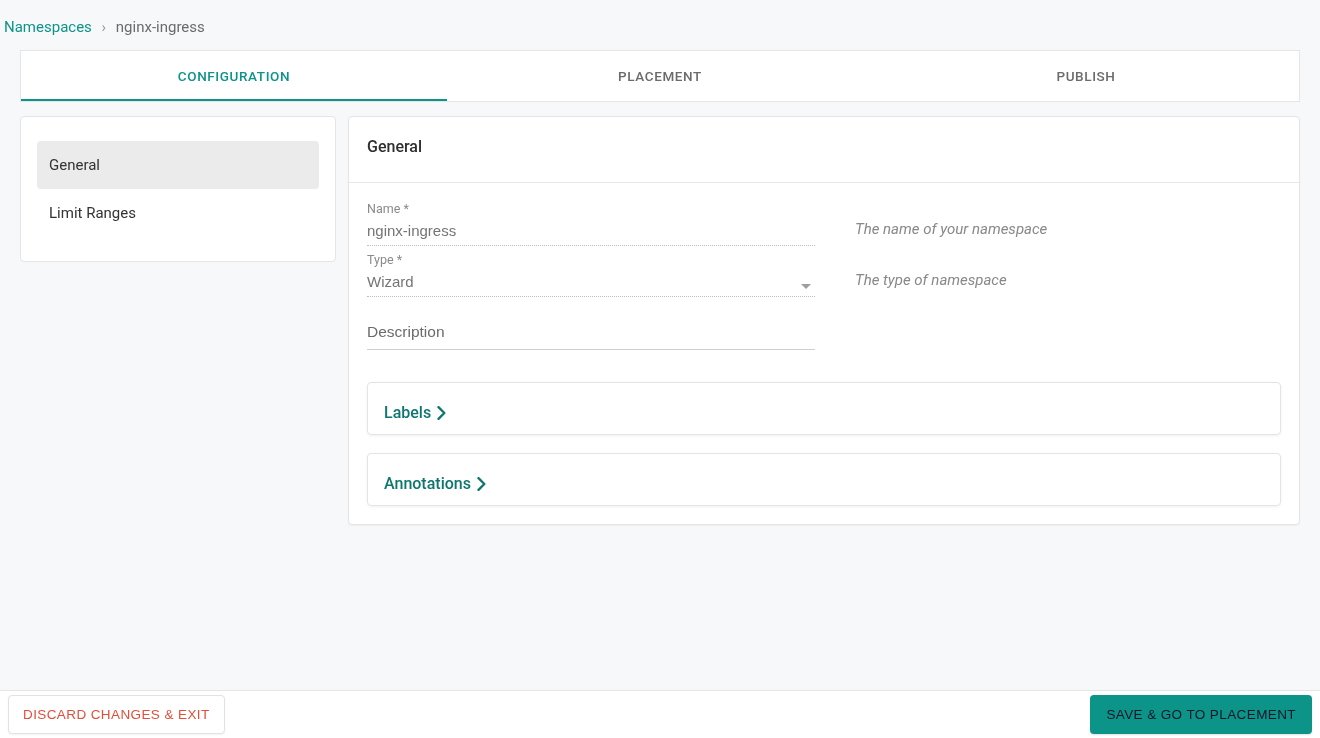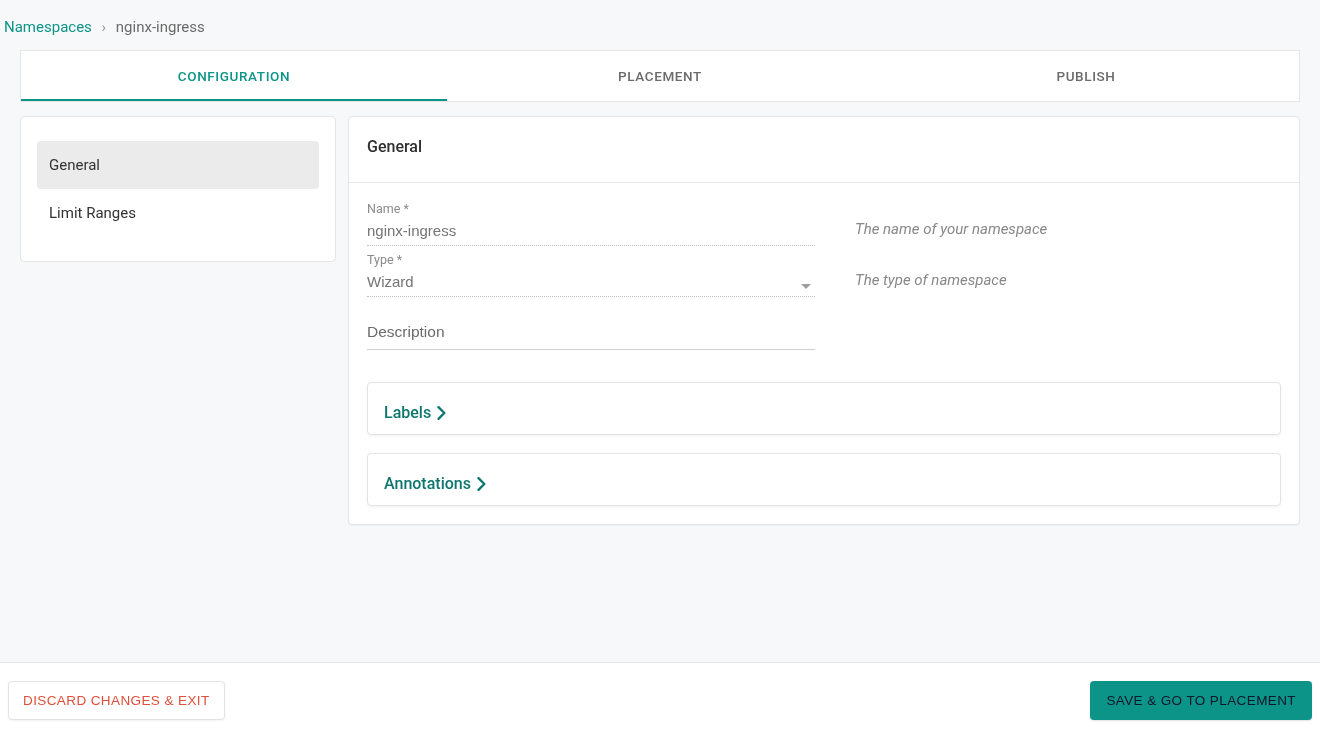--- a/index.html
+++ b/index.html
@@ -174,21 +174,21 @@
       display: inline-block;
     }
     .chevron-right svg {
       display: block;
     }
     .footer-bar {
       position: absolute;
       left: 0;
       right: 0;
       bottom: 0;
-      height: 76px;
+      height: 48px;
       background: #fff;
       border-top: 1px solid #e5e5e5;
       display: flex;
       justify-content: space-between;
       align-items: center;
       padding: 0 8px 0 8px;
       margin-top: 14px;
     }
     .btn-discard {
       border: 1px solid #e2e2e2;

